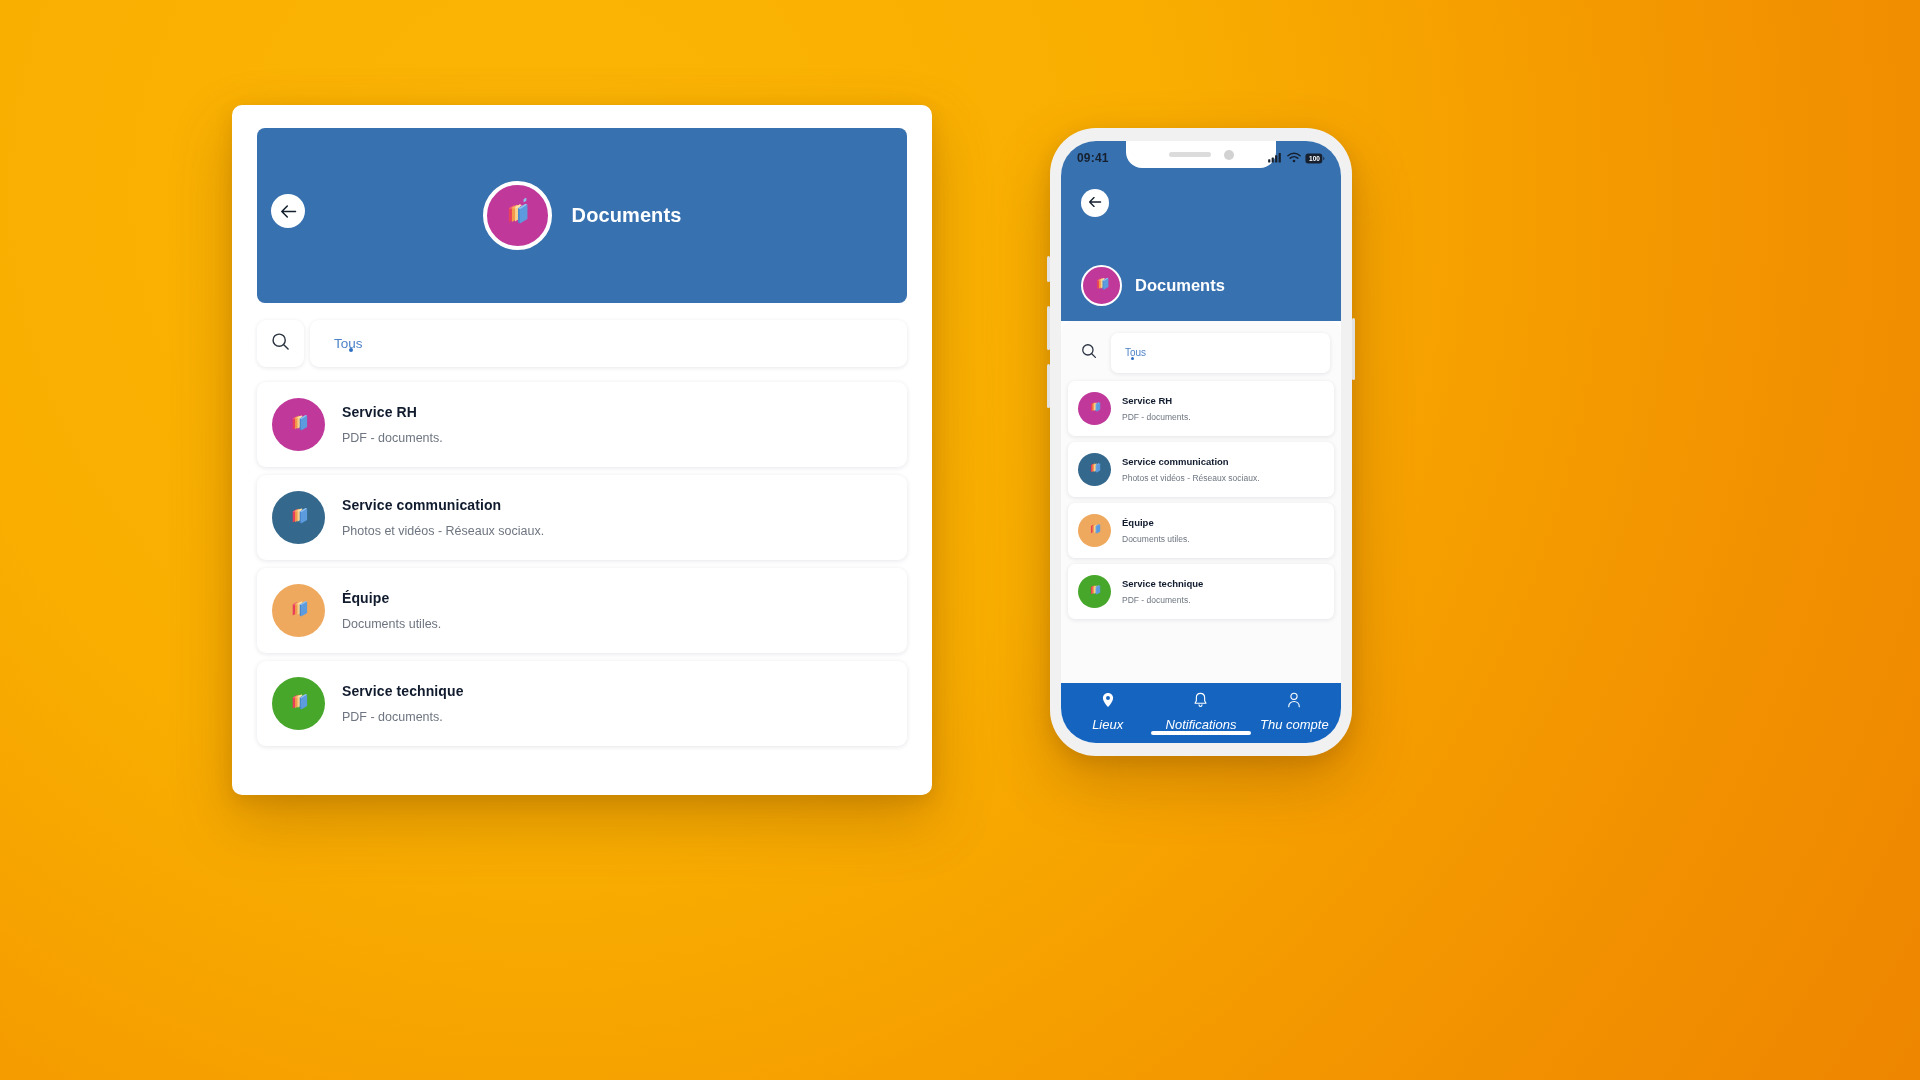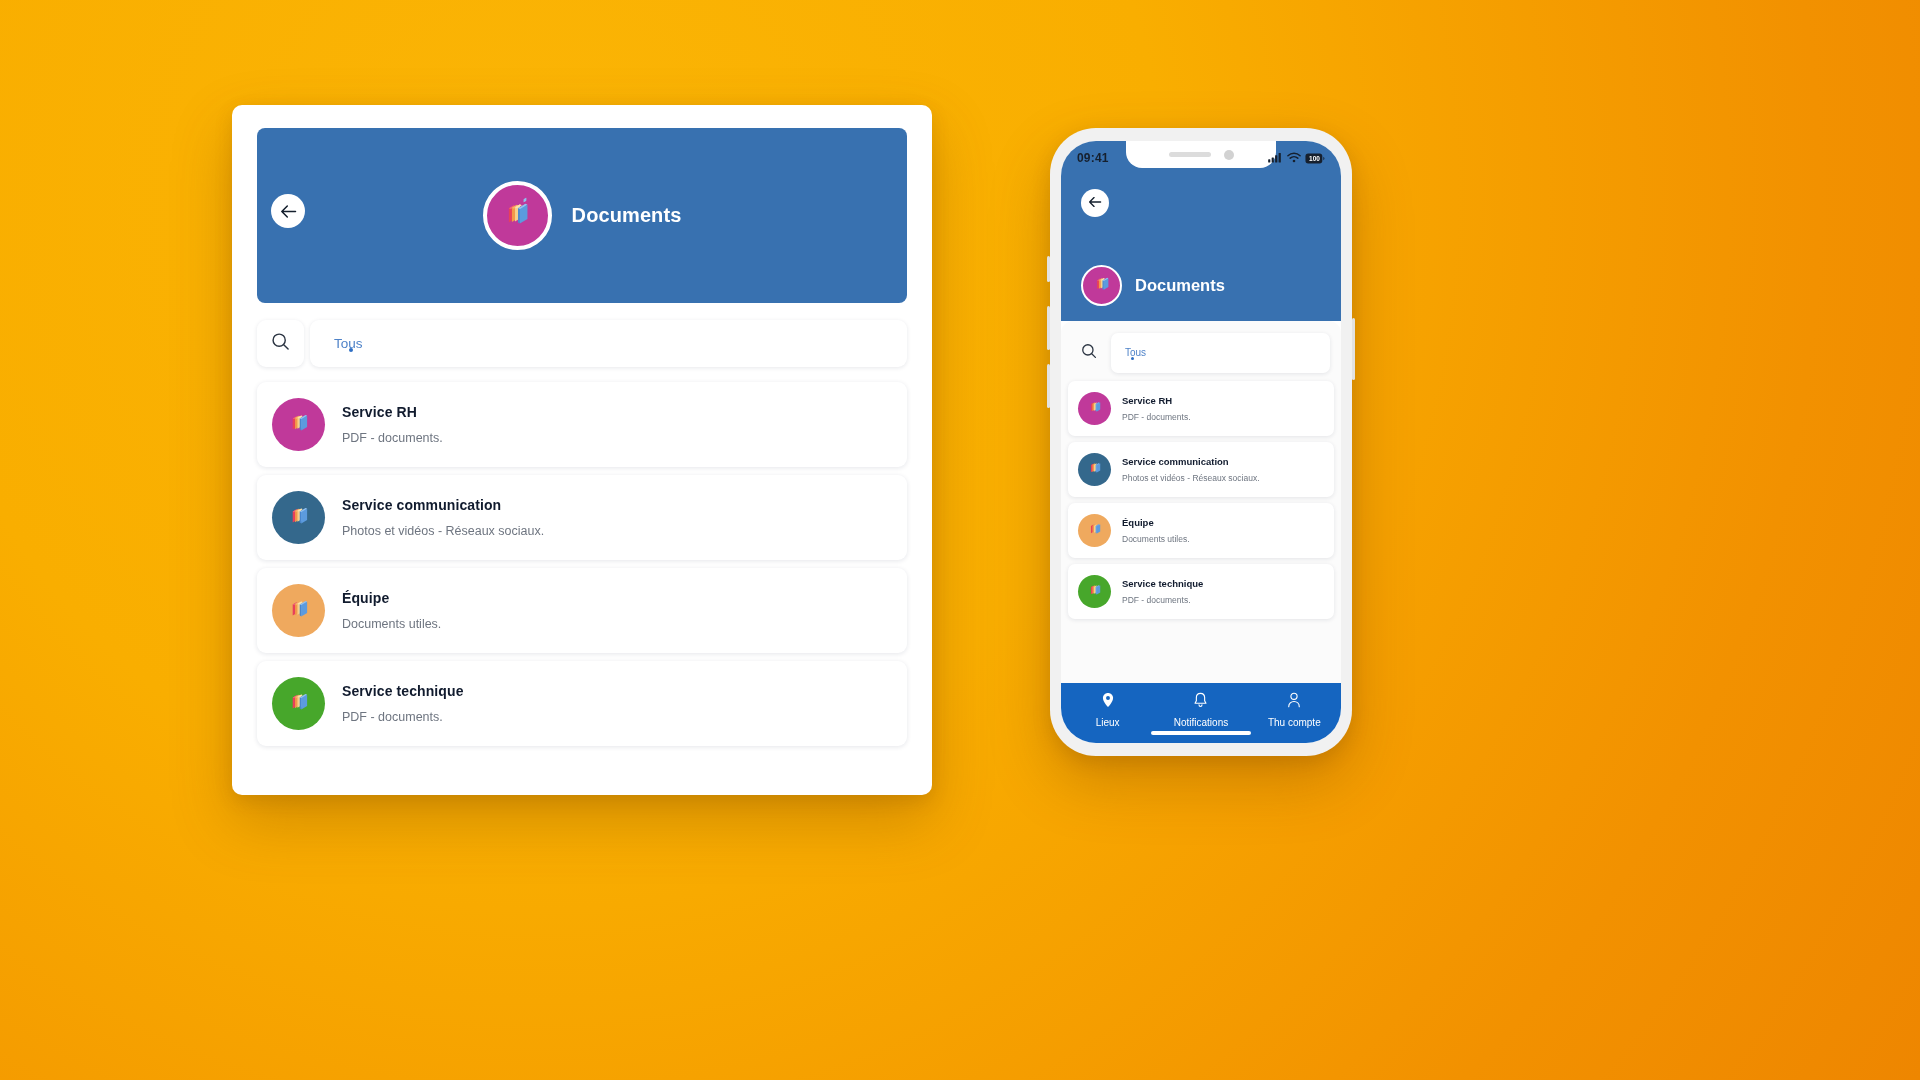--- a/index.html
+++ b/index.html
@@ -381,21 +381,21 @@
     padding-top: 9px;
   }
   .tab {
     flex: 1;
     display: flex;
     flex-direction: column;
     align-items: center;
     gap: 5px;
     cursor: pointer;
   }
-  .tab-label { color: #ffffff; font-size: 10px; }
+  .tab-label { color: #ffffff; font-size: 13px; font-style: italic; }
   .home-indicator {
     position: absolute;
     left: 50%;
     transform: translateX(-50%);
     bottom: 8px;
     width: 100px;
     height: 4px;
     border-radius: 3px;
     background: #ffffff;
   }

